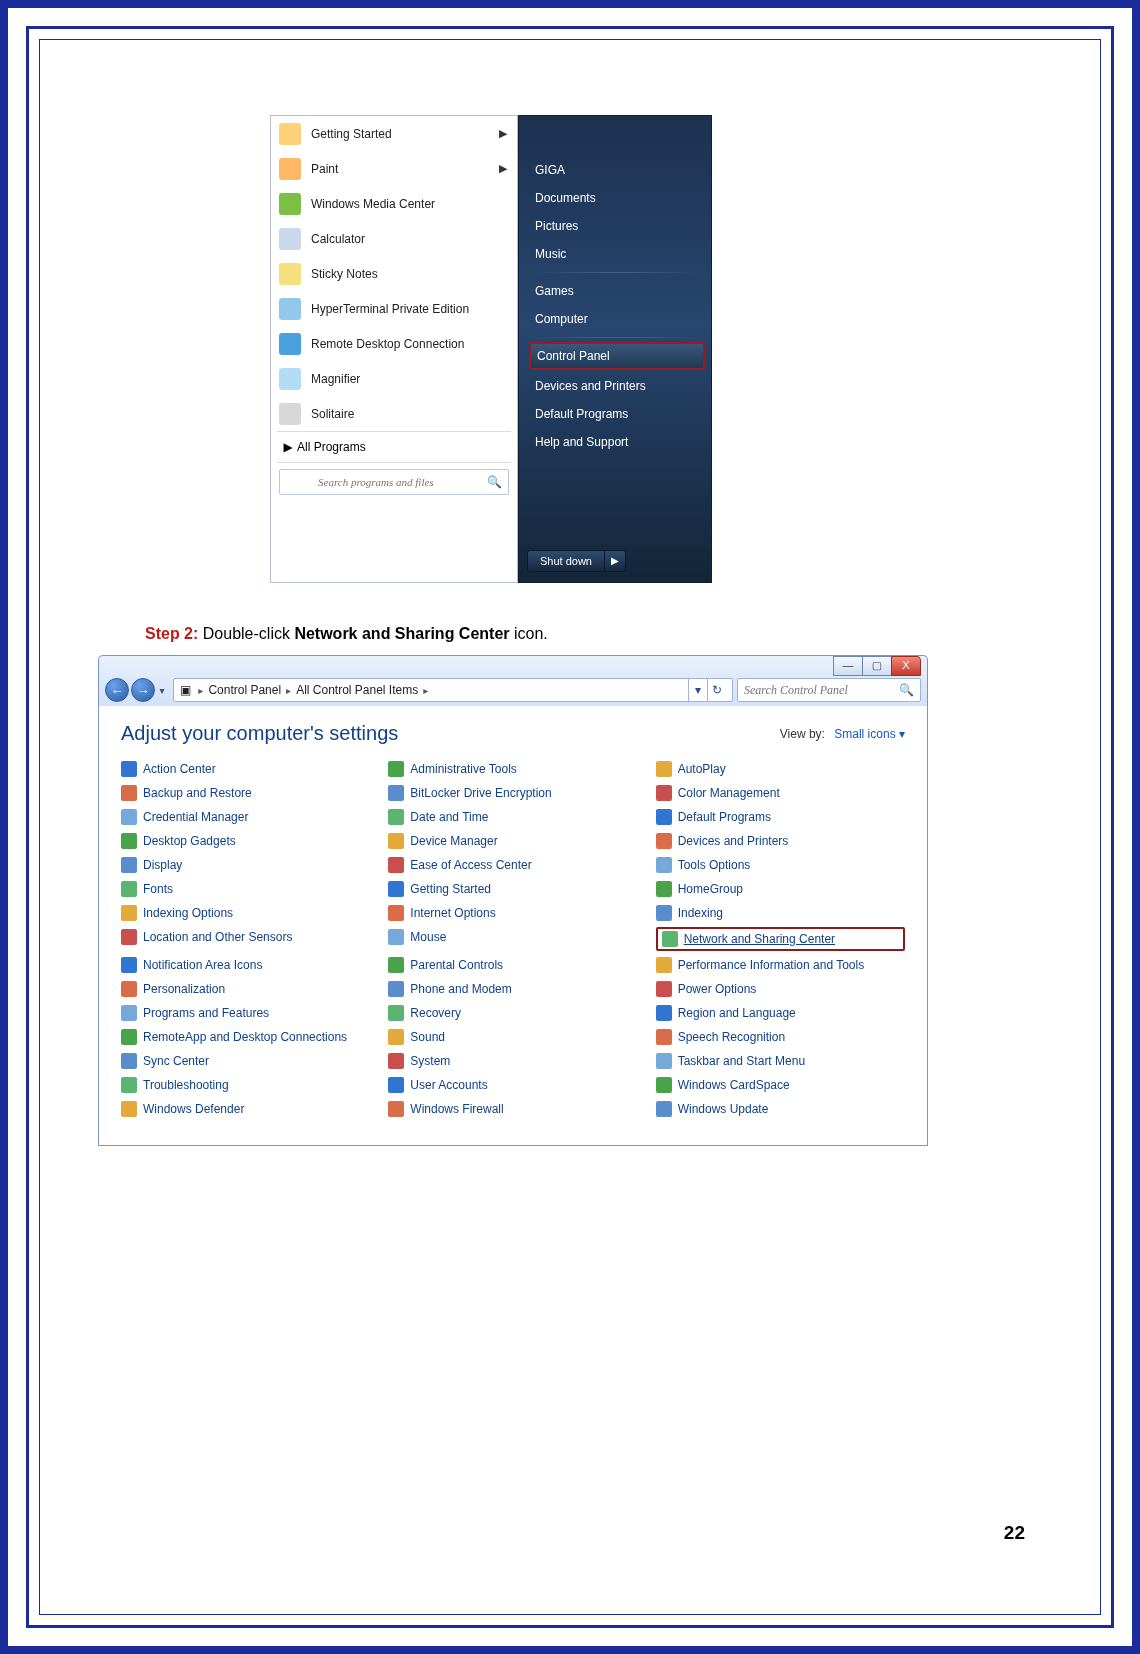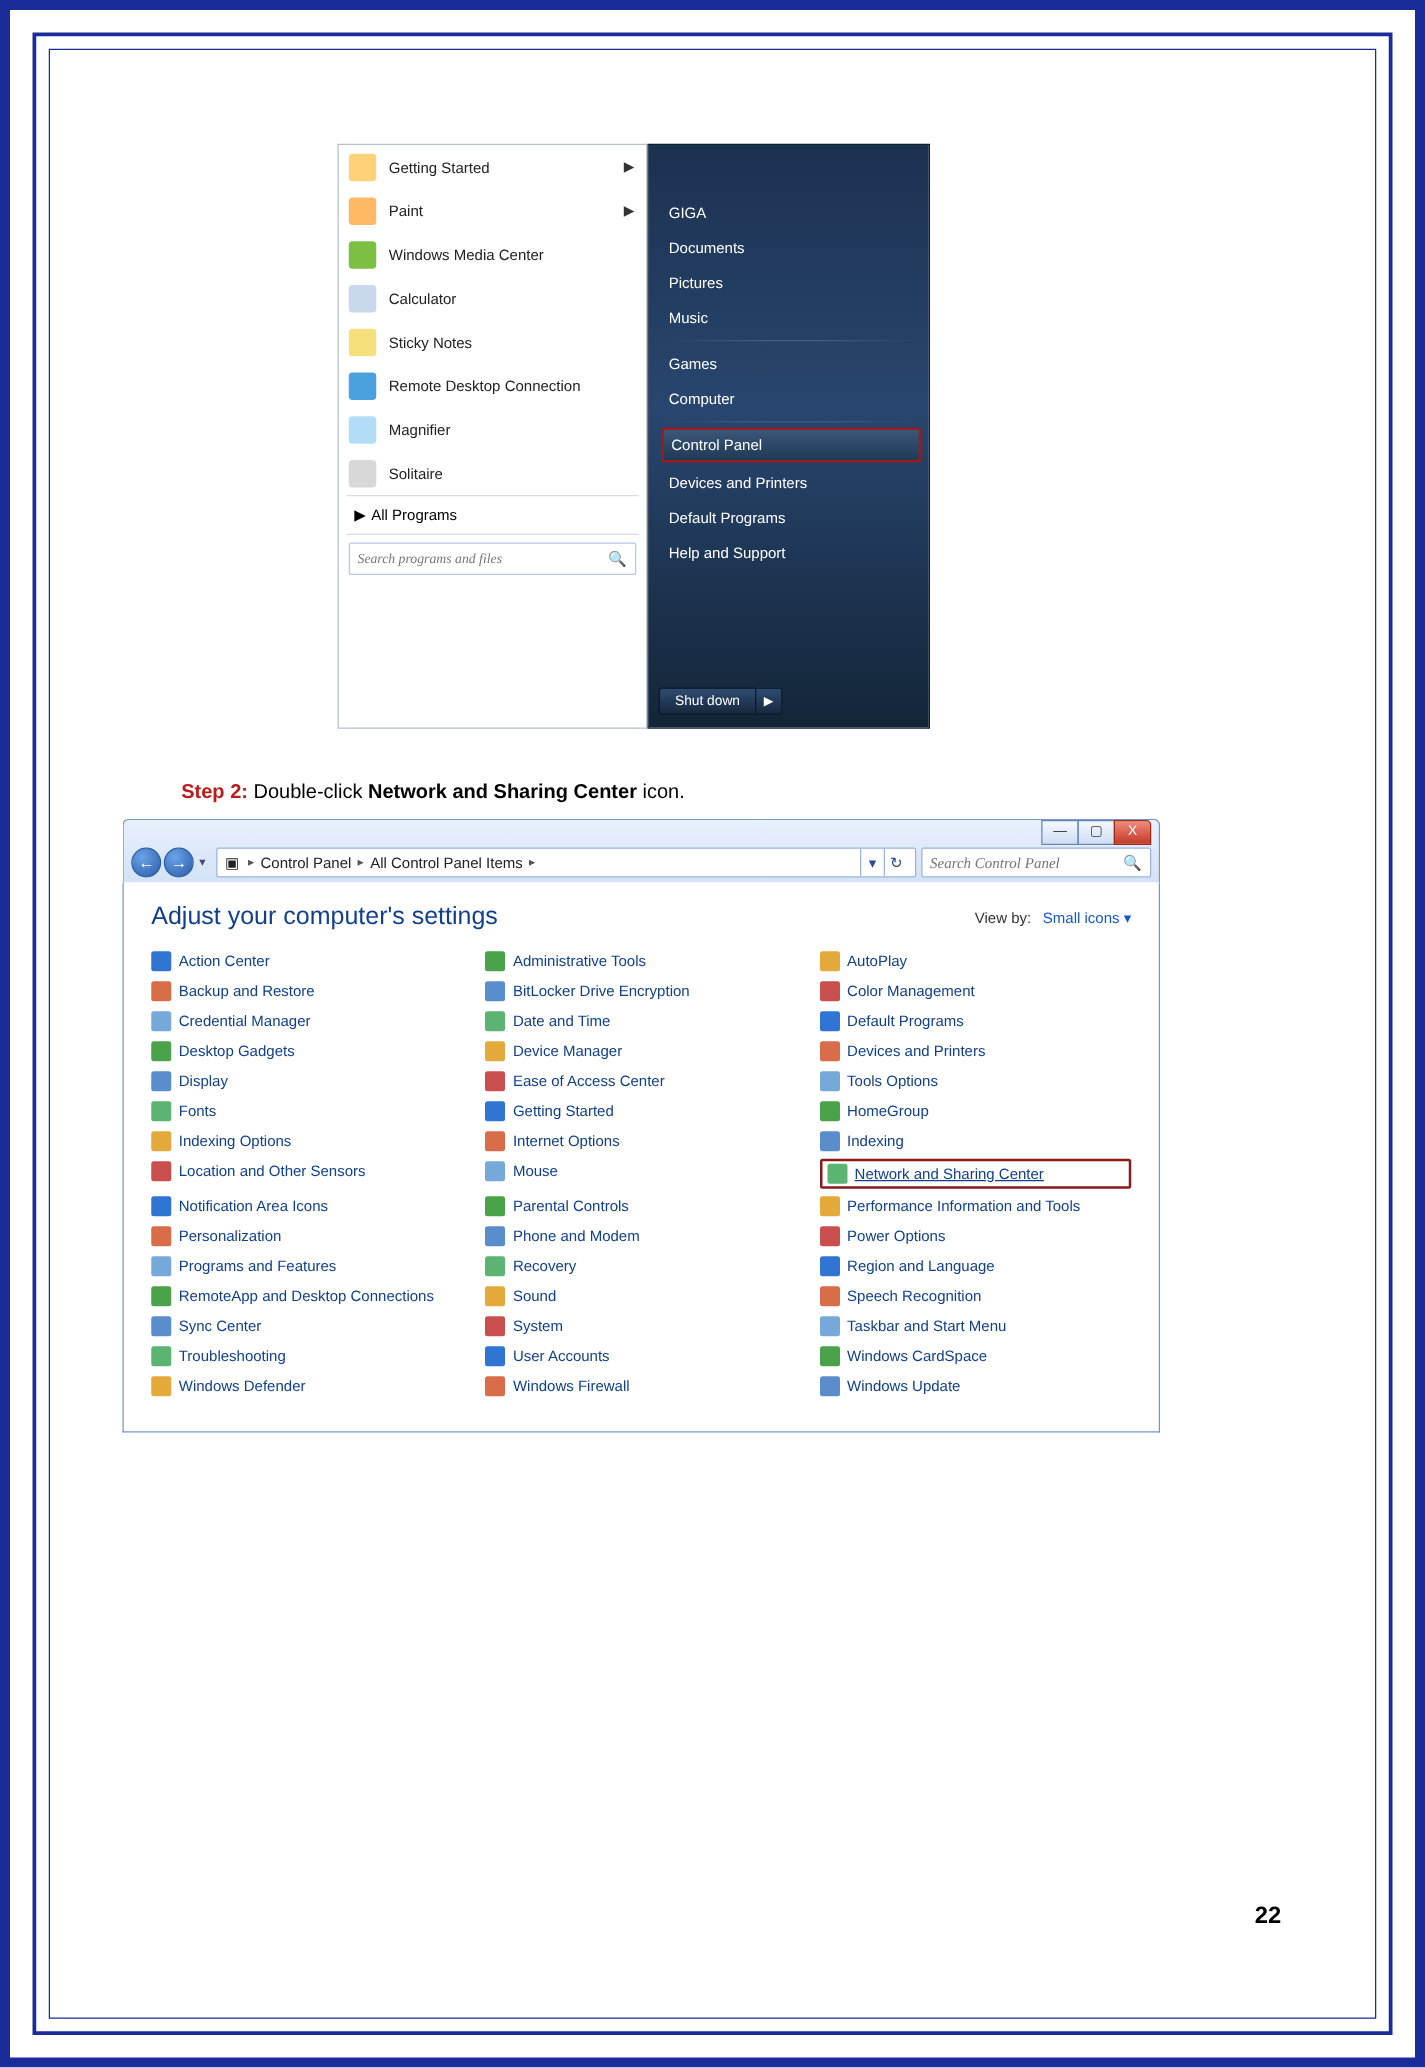--- a/index.html
+++ b/index.html
@@ -24,26 +24,26 @@
            padding:0 8px 0 8px;font-size:12px;color:#222;}
   .sm-icon{width:22px;height:22px;border-radius:3px;margin-right:10px;
            flex:none;}
   .sm-arrow{margin-left:auto;font-size:11px;color:#333;width:10px;}
   .sm-sep{height:1px;margin:0 6px;background:#dcdcdc;}
   .sm-allprogs{display:flex;align-items:center;height:30px;
                padding:0 8px;font-size:12px;}
   .sm-allprogs .back-arrow{width:18px;text-align:center;}
   .sm-search{margin:6px 8px 8px 8px;height:24px;
              border:1px solid #b8c7e6;border-radius:2px;display:flex;
-             align-items:center;background:#fff;}
+             align-items:center;background:#fff;padding-left:32px;}
   .sm-search input{flex:1;border:none;outline:none;background:transparent;
                    font:italic 11px "Segoe UI";color:#777;padding:0 6px;}
   .sm-search span{color:#3a60c6;font-size:12px;padding-right:6px;}
 
-  .sm-right{position:absolute;left:248px;top:0;width:226px;
+  .sm-right{position:absolute;left:248px;top:0;width:194px;
             height:468px;
             background:linear-gradient(#1c3150,#28466f 45%,#132538);
             border:1px solid #0f1f33;box-sizing:border-box;
             color:#fff;font-size:12px;}
   .sm-rpad{padding:40px 8px 0 12px;}
   .smr-item{padding:7px 4px;border-radius:2px;}
   .smr-selected{padding:5px 6px;margin:2px -2px;
                 border:2px solid #9b1c1c;border-radius:3px;
                 background:linear-gradient(#3a577a,#203a56);}
   .smr-sep{height:1px;margin:4px 0;
@@ -142,20 +142,24 @@
                 </div>
                 <div class="sm-item">
                   <div class="sm-icon" style="background: rgb(201, 216, 237);"></div>
                   <span>Calculator</span>
                 </div>
                 <div class="sm-item">
                   <div class="sm-icon" style="background: rgb(246, 224, 123);"></div>
                   <span>Sticky Notes</span>
                 </div>
                 <div class="sm-item">
+                  <div class="sm-icon" style="background: rgb(146, 201, 234);"></div>
+                  <span>HyperTerminal Private Edition</span>
+                </div>
+                <div class="sm-item">
                   <div class="sm-icon" style="background: rgb(75, 161, 223);"></div>
                   <span>Remote Desktop Connection</span>
                 </div>
                 <div class="sm-item">
                   <div class="sm-icon" style="background: rgb(179, 221, 247);"></div>
                   <span>Magnifier</span>
                 </div>
                 <div class="sm-item">
                   <div class="sm-icon" style="background: rgb(216, 216, 216);"></div>
                   <span>Solitaire</span>

